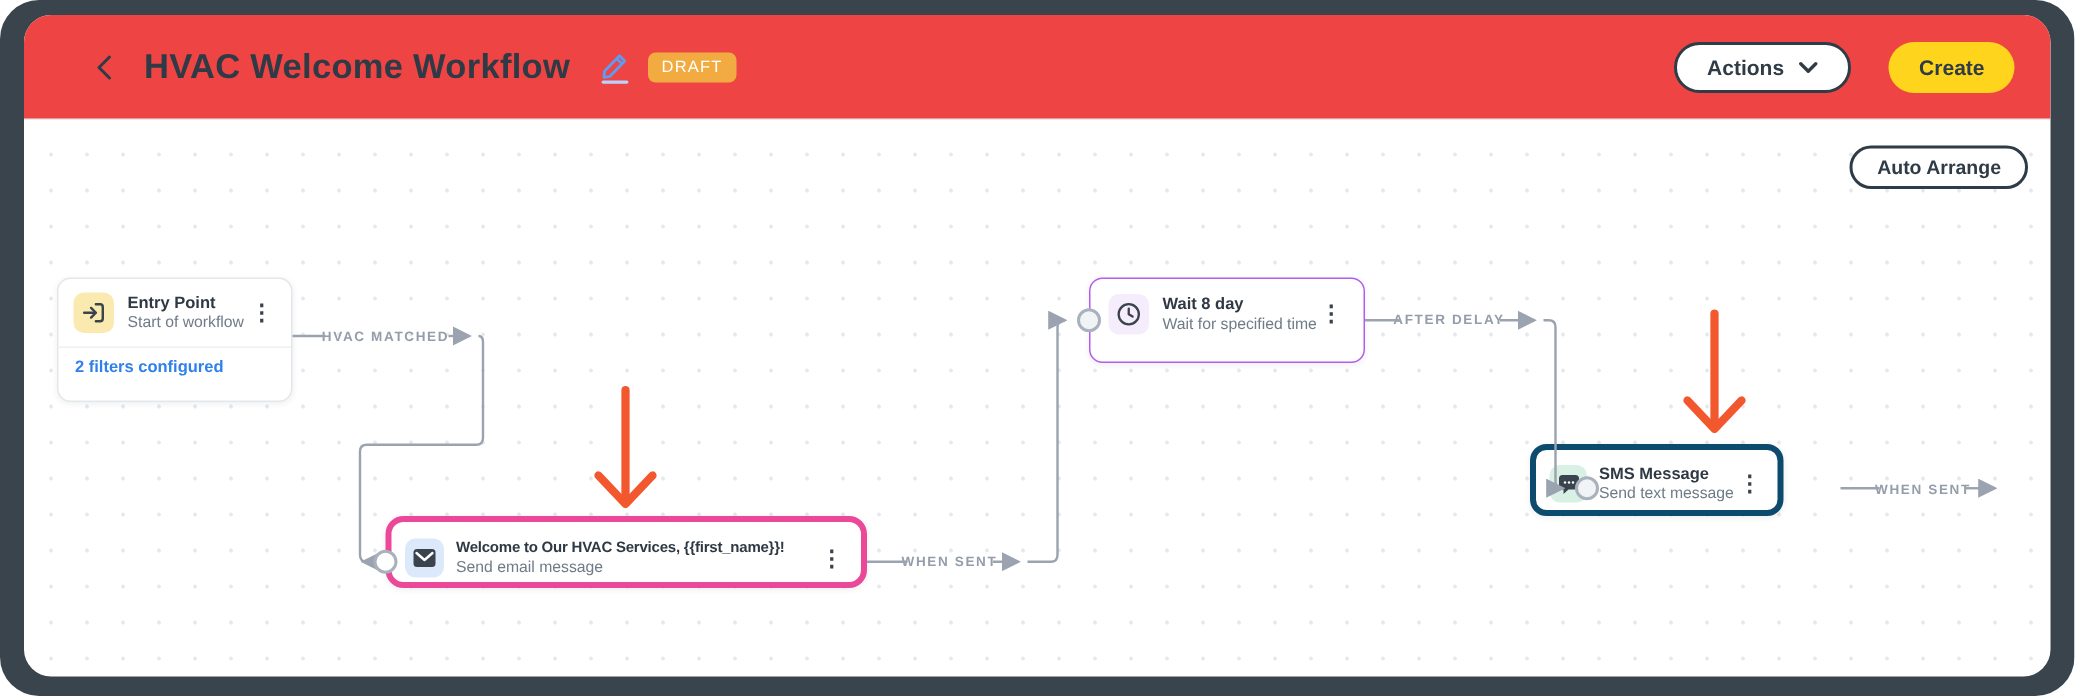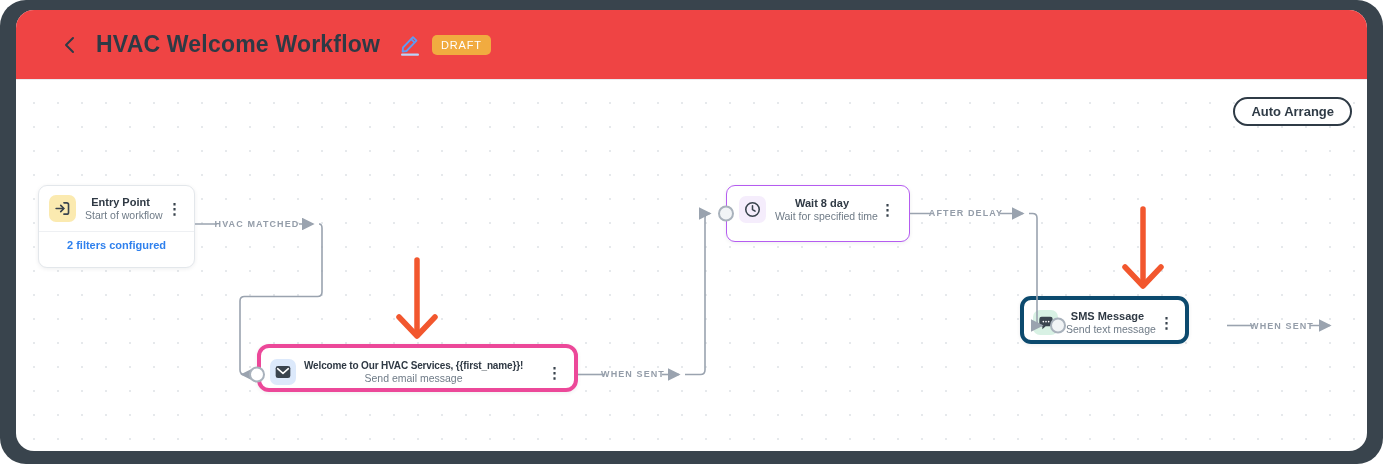--- a/index.html
+++ b/index.html
@@ -18,21 +18,21 @@
   .actions-btn { display:flex; align-items:center; gap:10px; height:34px; padding:0 20px; border:2px solid #2f3b46; border-radius:17px; background:#fff; font-size:14px; font-weight:700; color:#2f3b46; cursor:pointer; }
   .create-btn { height:34px; padding:0 20px; border:none; border-radius:17px; background:#ffd41c; font-size:14px; font-weight:700; color:#2f3b46; cursor:pointer; }
 
   
   .canvas { position:absolute; left:0; top:71px; right:0; bottom:0;
     background-image: radial-gradient(circle, #e6e9ec 1.1px, transparent 1.1px);
     background-size: 24px 24px; background-position: 6px 10px; }
   .auto-arrange-btn { position:absolute; top:87px; right:15px; height:29px; padding:0 16px; border:2px solid #2f3b46; border-radius:15px; background:#fff; font-size:13px; font-weight:700; color:#2f3b46; cursor:pointer; z-index:6; }
 
   
-  .node { position:absolute; background:#fff; border:1.5px solid #e3e7eb; border-radius:9px; box-shadow:0 1px 4px rgba(16,24,40,.07); z-index:3; cursor:pointer;text-align:center; }
+  .node { position:absolute; background:#fff; border:1.5px solid #e3e7eb; border-radius:9px; box-shadow:0 1px 4px rgba(16,24,40,.07); z-index:3; cursor:pointer; }
   .node-row { display:flex; align-items:center; padding:10px 12px; gap:9px; }
   .node-icon { flex:0 0 auto; width:27px; height:27px; border-radius:7px; display:flex; align-items:center; justify-content:center; }
   .node-texts { display:flex; flex-direction:column; gap:1px; min-width:0; }
   .node-title { font-size:11px; font-weight:700; color:#2f3944; white-space:nowrap; }
   .node-sub { font-size:10.5px; color:#6f7b87; white-space:nowrap; }
   .kebab { margin-left:auto; padding:0 2px; font-size:15px; font-weight:700; color:#39434d; line-height:1; cursor:pointer; user-select:none; }
 
   .node-entry { left:22px; top:175px; width:157px; height:83px; }
   .node-entry .node-row { padding:9px 10px; }
   .node-entry .node-icon { background:#fbeab0; }
@@ -72,20 +72,29 @@
       <div class="page-title">HVAC Welcome Workflow</div>
       <div class="edit-btn">
         <svg width="22" height="25" viewBox="0 0 22 25">
           <path d="M4 15.5 L14 5.2 L17.5 8.7 L7.5 19 L3.6 19.6 Z" fill="none" stroke="#5d9cf5" stroke-width="1.8" stroke-linejoin="round"></path>
           <line x1="12.2" y1="7.1" x2="15.7" y2="10.6" stroke="#5d9cf5" stroke-width="1.8"></line>
           <rect x="2" y="21.6" width="18" height="2.2" rx="1.1" fill="#b9d4fa"></rect>
         </svg>
       </div>
       <div class="draft-badge">DRAFT</div>
 
+      <div class="header-right">
+        <button class="actions-btn">
+          <span>Actions</span>
+          <svg width="13" height="8" viewBox="0 0 13 8">
+            <polyline points="1.5,1.5 6.5,6.5 11.5,1.5" fill="none" stroke="#2f3b46" stroke-width="2.2" stroke-linecap="round" stroke-linejoin="round"></polyline>
+          </svg>
+        </button>
+        <button class="create-btn">Create</button>
+      </div>
     </div>
 
     <div class="canvas"></div>
     <button class="auto-arrange-btn">Auto Arrange</button>
 
     <div class="edge-label" style="left:241px; top:214px;">HVAC MATCHED</div>
     <div class="edge-label" style="left:617px; top:364px;">WHEN SENT</div>
     <div class="edge-label" style="left:950px; top:203px;">AFTER DELAY</div>
     <div class="edge-label" style="left:1266px; top:316px;">WHEN SENT</div>
 

